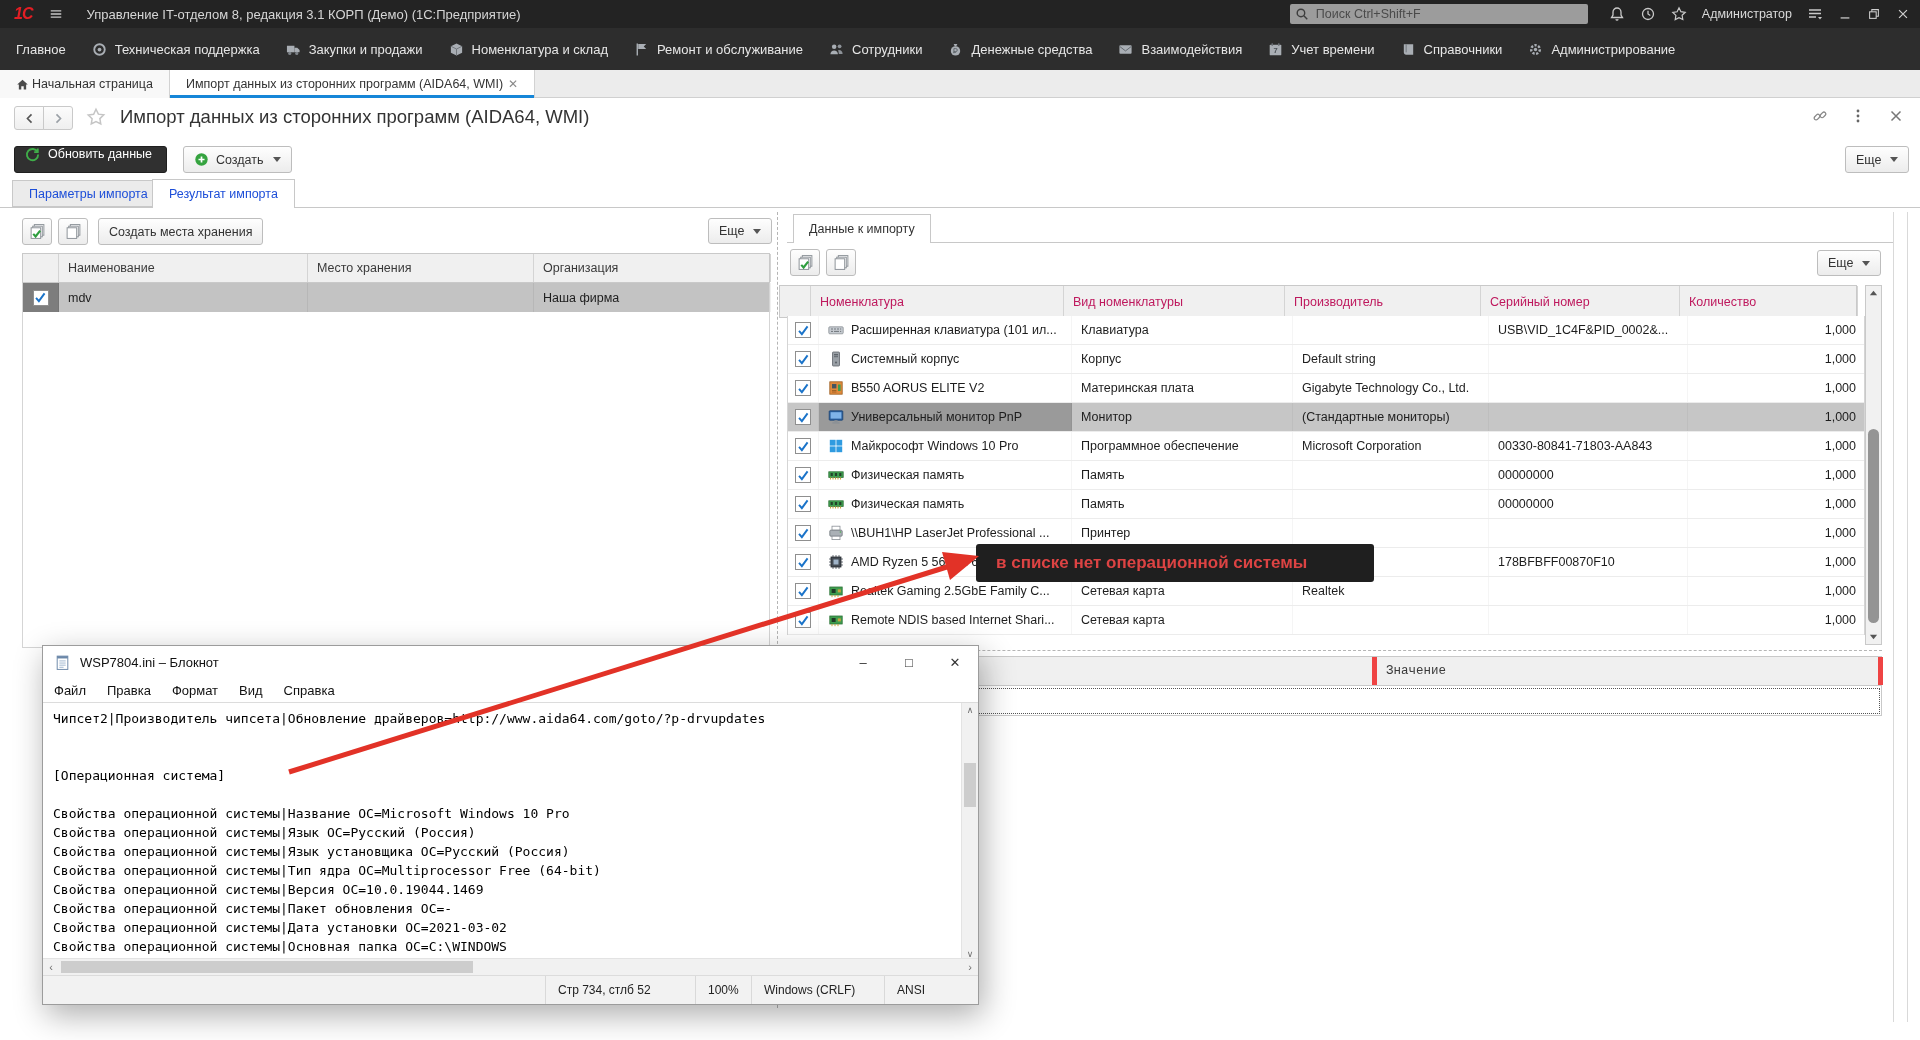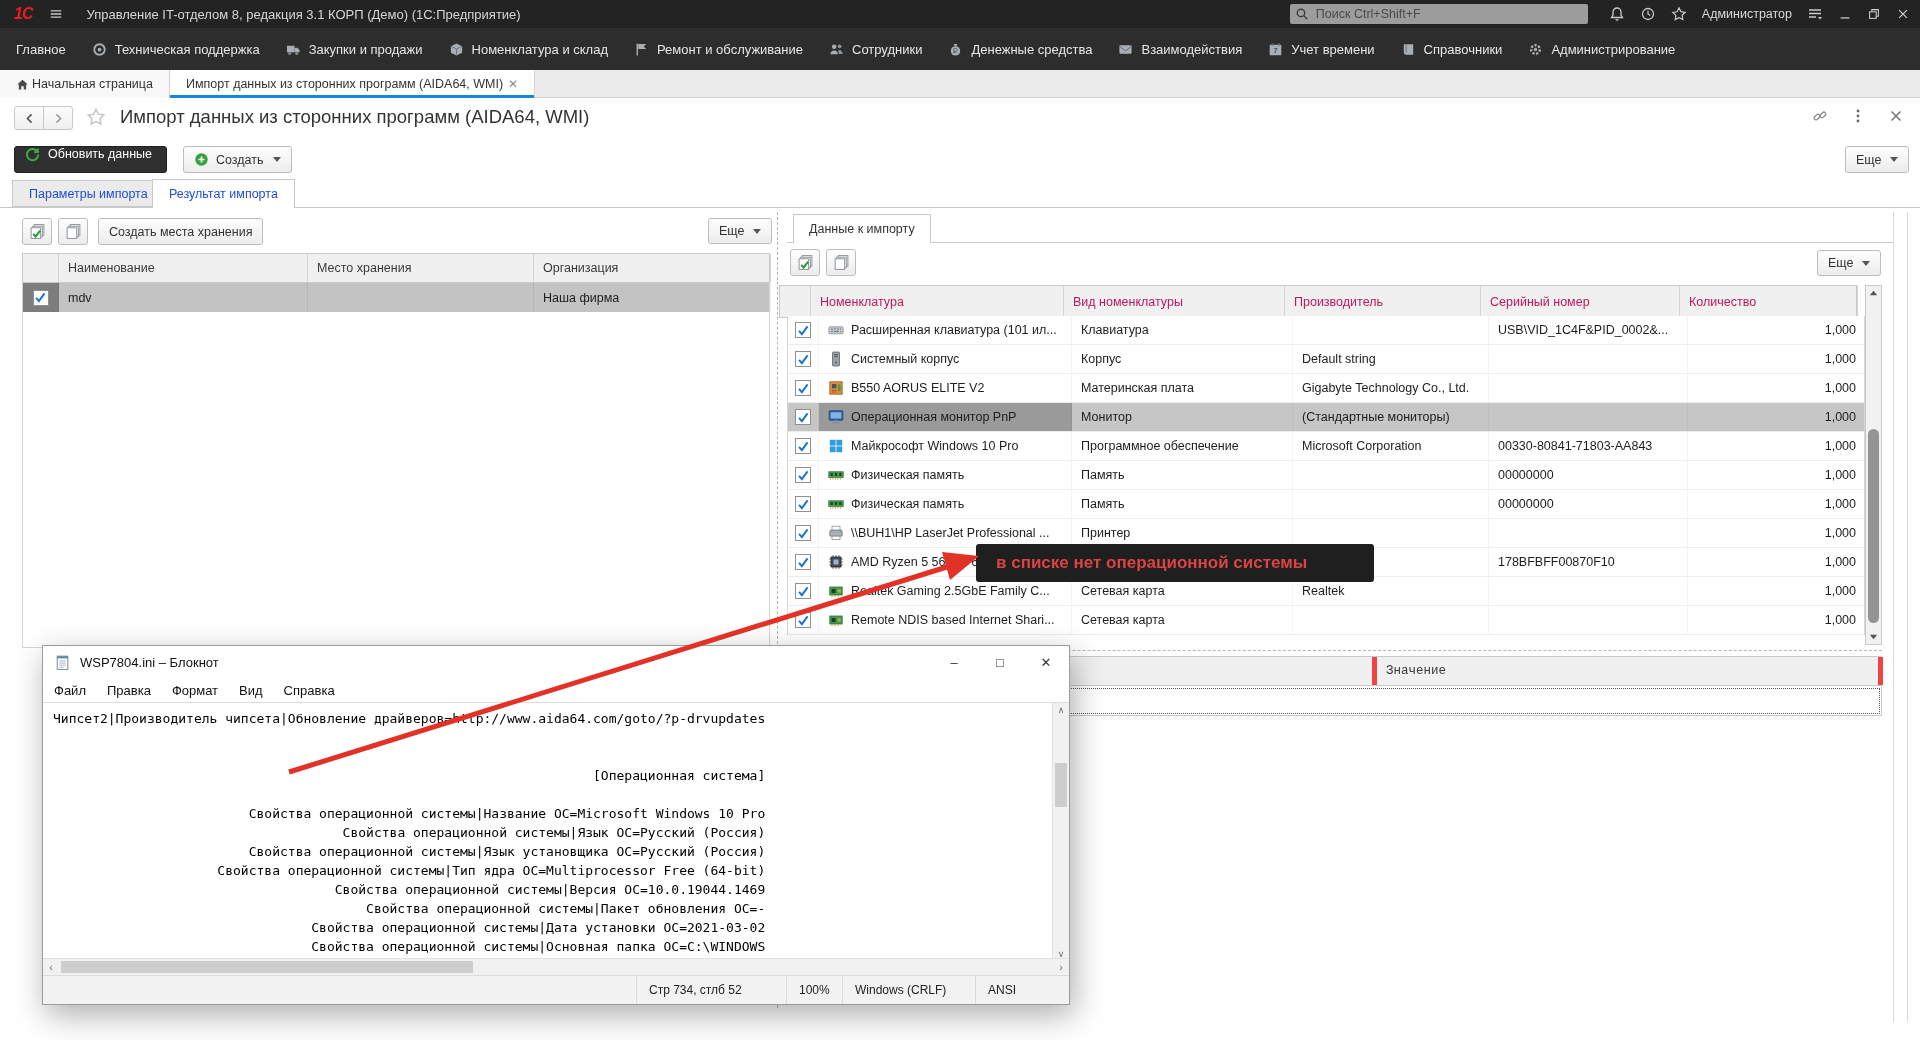--- a/index.html
+++ b/index.html
@@ -103,21 +103,21 @@
   .vg-row{position:absolute;left:787px;top:686px;width:1095px;height:30px;background:#fff;border:1px solid #c9c9c9;border-top:none;outline:1px dotted #555;outline-offset:-3px;}
 
   .rline1{position:absolute;left:1893px;top:212px;height:810px;border-left:1px solid #d9d9d9;}
   .rline2{position:absolute;left:1907px;top:212px;height:810px;border-left:1px solid #d9d9d9;}
 
   
   .tooltip{position:absolute;left:976px;top:544px;width:398px;height:38px;background:#1f1f1f;border-radius:3px;z-index:40;display:flex;align-items:center;padding-left:20px;}
   .tooltip span{font-size:17px;font-weight:bold;color:#dc4343;white-space:nowrap;}
 
   
-  .notepad{position:absolute;left:42px;top:645px;width:1028px;height:360px;background:#fff;border:1px solid #9c9c9c;box-shadow:4px 10px 30px rgba(0,0,0,0.32);z-index:50;text-align:right;}
+  .notepad{position:absolute;left:42px;top:645px;width:937px;height:360px;background:#fff;border:1px solid #9c9c9c;box-shadow:4px 10px 30px rgba(0,0,0,0.32);z-index:50;}
   .np-title{position:absolute;left:0;top:0;right:0;height:33px;display:flex;align-items:center;background:#fff;}
   .np-title .svg{width:17px;height:17px;margin-left:11px;}
   .np-title .t{font-size:13px;color:#111;margin-left:9px;}
   .np-btns{position:absolute;right:0;top:0;height:33px;display:flex;}
   .np-btn{width:46px;height:33px;display:flex;align-items:center;justify-content:center;font-size:13px;color:#333;}
   .np-menu{position:absolute;left:0;top:33px;right:0;height:23px;display:flex;align-items:center;gap:21px;padding-left:11px;}
   .npm{font-size:13px;color:#111;}
   .np-editor{position:absolute;left:0;top:56px;right:0;height:258px;border-top:1px solid #dcdcdc;background:#fff;overflow:hidden;}
   .np-editor pre{margin:0;position:absolute;left:10px;top:6px;font-family:"DejaVu Sans Mono","Liberation Mono",monospace;font-size:13px;line-height:19px;color:#000;white-space:pre;}
   .np-vscroll{position:absolute;right:0;top:0;width:17px;height:258px;background:#f1f1f1;border-left:1px solid #e3e3e3;}
@@ -569,21 +569,21 @@
         </div>
         <div class="rc c-name">
           <span class="svg hw">
             <svg viewBox="0 0 16 16">
               <rect x="1.2" y="1.8" width="13.6" height="9.4" rx="0.8" fill="#2a5f9e" stroke="#1d4472" stroke-width="0.8"></rect>
               <rect x="2.6" y="3.2" width="10.8" height="6.4" fill="#7fb3e8"></rect>
               <rect x="6.4" y="11.2" width="3.2" height="2" fill="#8a9096"></rect>
               <rect x="4.4" y="13.2" width="7.2" height="1.4" fill="#8a9096"></rect>
             </svg>
           </span>
-          <span>Операционная монитор PnP</span>
+          <span>Универсальный монитор PnP</span>
         </div>
         <div class="rc ">Монитор</div>
         <div class="rc ">(Стандартные мониторы)</div>
         <div class="rc "></div>
         <div class="rc c-qty">1,000</div>
       </div>
       <div class="rrow">
         <div class="rc c-cb">
           <span class="cb">
             <svg viewBox="0 0 16 16">

